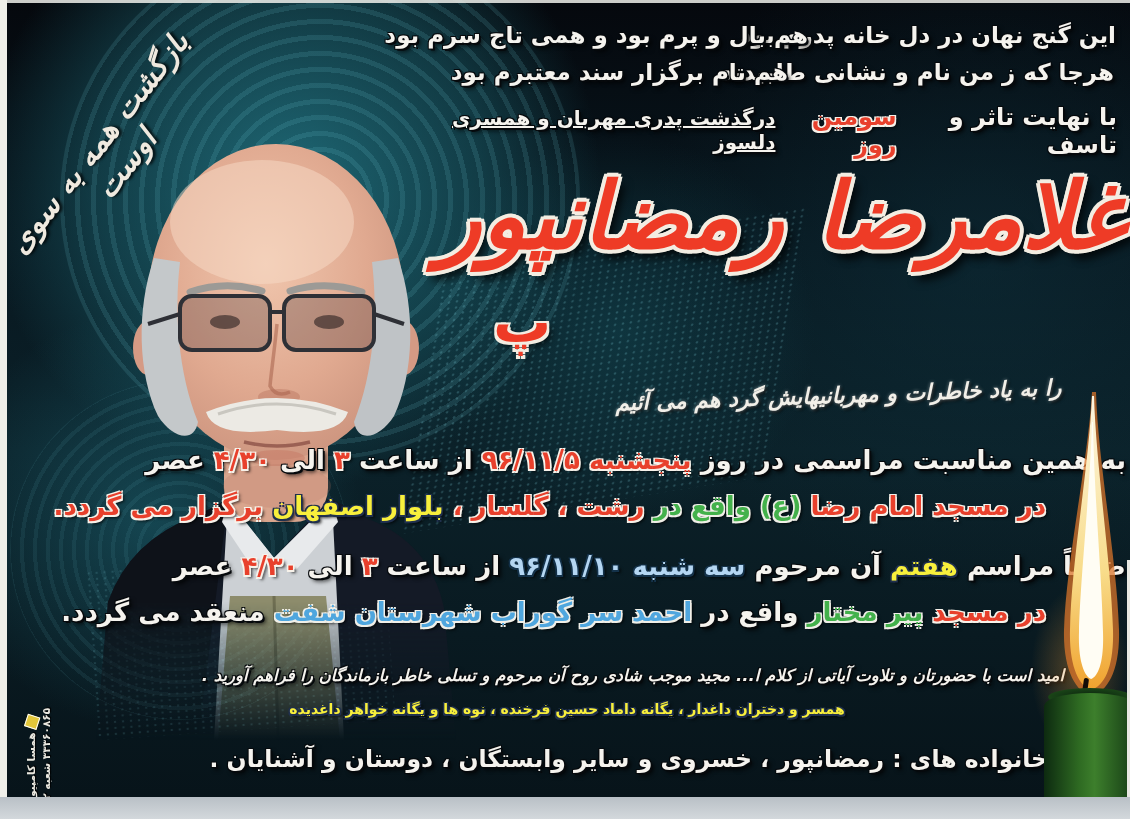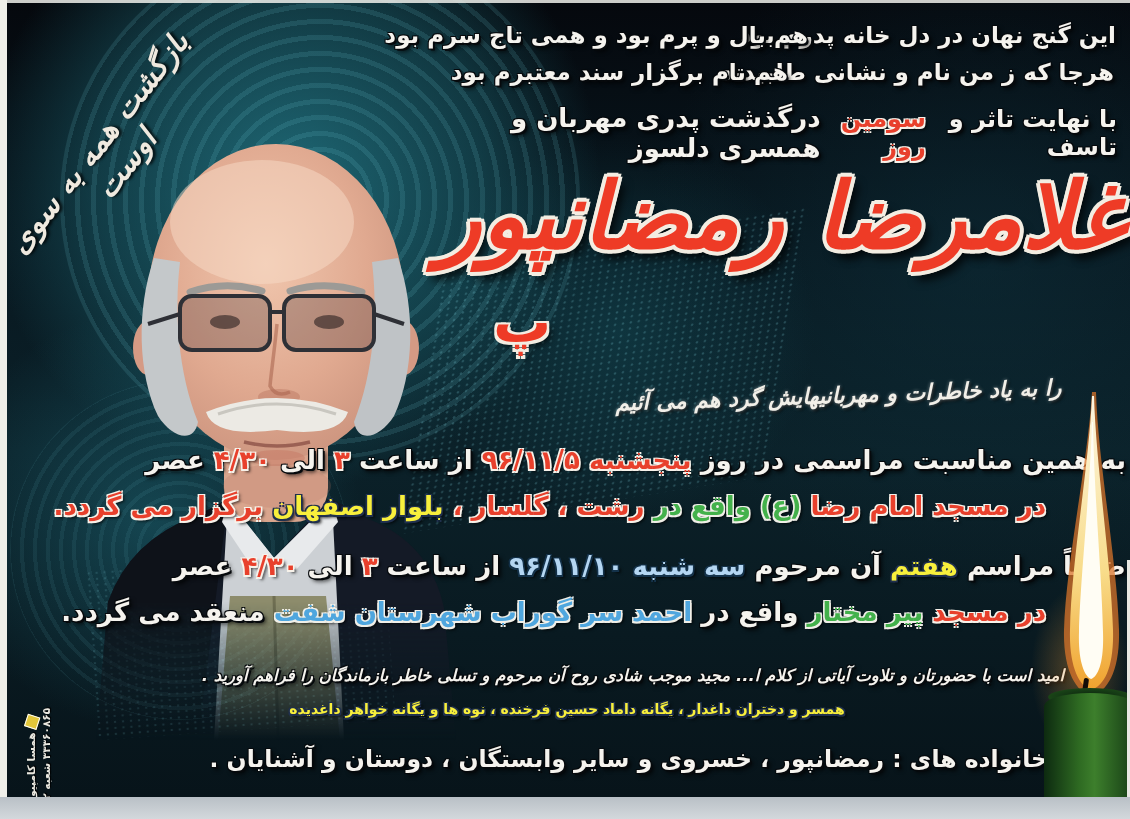--- a/index.html
+++ b/index.html
@@ -51,21 +51,21 @@
   .c-lblue{color:#b4d6f2; text-shadow:-1.5px -1.5px 0 #14324a, 1.5px -1.5px 0 #14324a, -1.5px 1.5px 0 #14324a, 1.5px 1.5px 0 #14324a, 3px 3px 3px rgba(0,0,0,.7);}
 
   .corner-callig{
     left:-38px; top:118px; width:300px; text-align:center;
     transform:rotate(-52deg);
     font-size:30px; font-style:italic; font-weight:bold; color:#efe9df;
     text-shadow:2px 2px 3px rgba(0,0,0,.8); letter-spacing:1px;
   }
   .topline{font-size:23px; line-height:1.0;}
   .announce{left:425px; top:103px; width:692px; display:flex; flex-direction:row; align-items:baseline; justify-content:space-between; font-size:24px;}
-  .announce .big{font-size:26px;}
+  .announce .big{font-size:20px;text-decoration:underline;}
   .title{
     left:420px; top:148px; width:705px; text-align:right;
     font-size:92px; font-weight:bold; font-style:italic; color:#ee3b26; line-height:1.5;
     text-shadow:-3px -3px 0 #f3ede2, 3px -3px 0 #f3ede2, -3px 3px 0 #f3ede2, 3px 3px 0 #f3ede2,
                  0 -4px 0 #f3ede2, 0 4px 0 #f3ede2, -4px 0 0 #f3ede2, 4px 0 0 #f3ede2,
                  6px 8px 10px rgba(0,0,0,.85);
   }
   .flourish{
     left:493px; top:288px; font-size:58px; font-weight:bold; color:#ee3b26;
     text-shadow:-2.5px -2.5px 0 #f3ede2, 2.5px -2.5px 0 #f3ede2, -2.5px 2.5px 0 #f3ede2, 2.5px 2.5px 0 #f3ede2, 4px 5px 7px rgba(0,0,0,.8);

